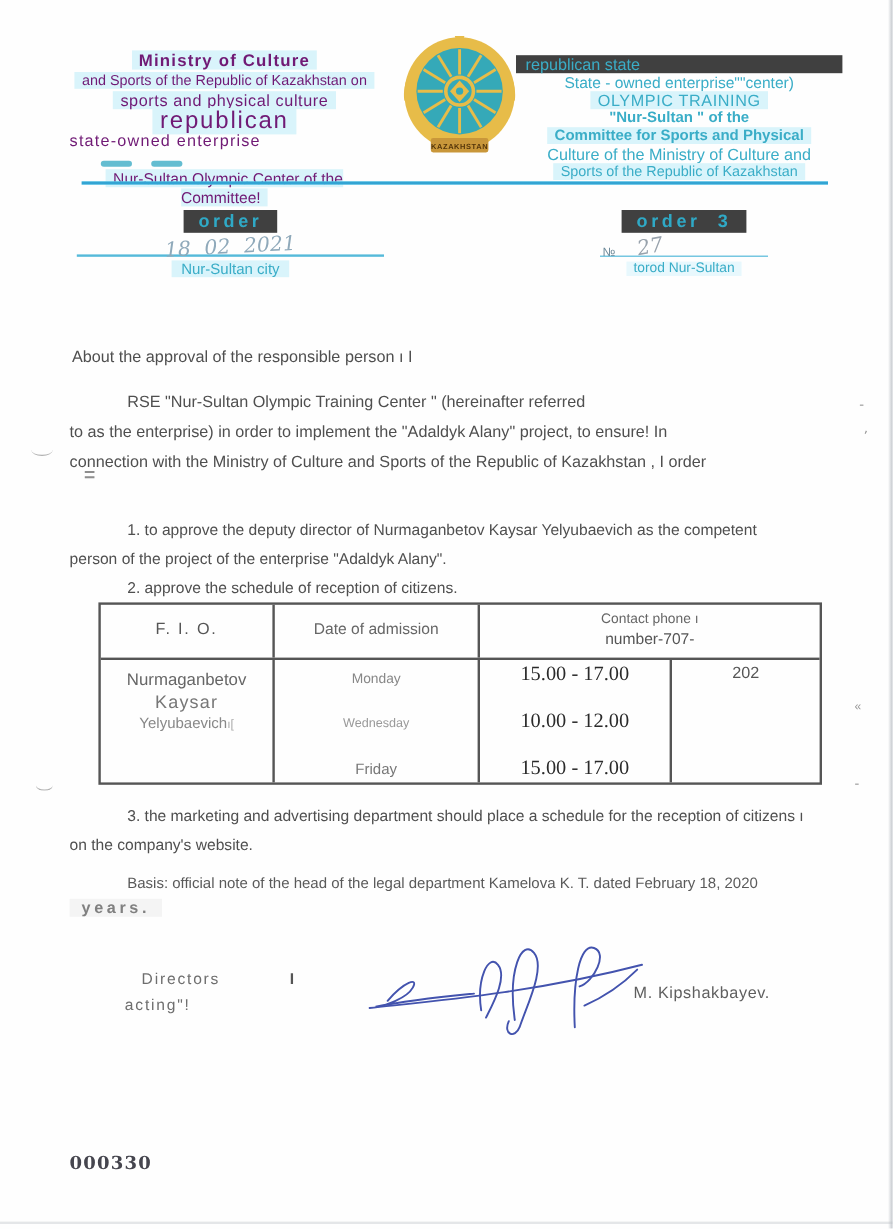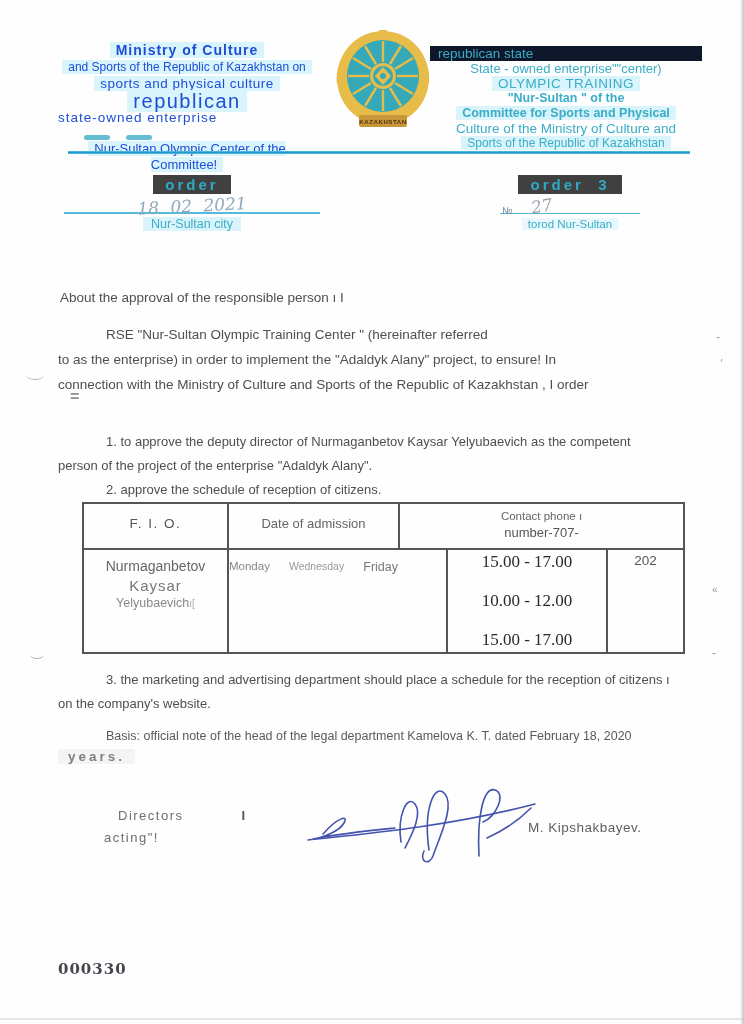--- a/index.html
+++ b/index.html
@@ -1,24 +1,24 @@
 <!DOCTYPE html>
 <html><head>
 <meta charset="utf-8">
 <style>
   html,body { margin:0; padding:0; }
   .page {
     position:relative; width:744px; height:1024px; background:#fefefe;
     font-family:"Liberation Sans", sans-serif; overflow:hidden;
   }
   .hl { background:#d9f4fb; padding:0 6px; }
-  .hl-block { background:#0f172a; display:block; }
-
-  
-  .hdr-left { position:absolute; left:58px; top:42px; width:258px; text-align:center; color:#1d4ed8; }
+  .hl-block { background:#404040; display:block; }
+
+  
+  .hdr-left { position:absolute; left:58px; top:42px; width:258px; text-align:center; color:#701a75; }
   .hdr-left > div { line-height:16px; margin-bottom:1px; }
   .hl1 { font-size:14px; font-weight:bold; letter-spacing:1px; }
   .hl2 { font-size:12px; }
   .hl3 { font-size:13.5px; letter-spacing:.5px; }
   .hl4 { font-size:20px; letter-spacing:1.5px; }
   .hl5 { font-size:13.5px; letter-spacing:1px; text-align:left; }
   .dashes { text-align:left; padding-left:26px; height:9px; }
   .dash { display:inline-block; width:26px; height:5px; background:#49b2c9; border-radius:3px; margin-right:16px; opacity:.85; }
   .hl7 { font-size:13px; margin-top:5px; }
 
@@ -72,26 +72,26 @@
   .date-h { font-size:13px; color:#666; padding-top:12px; }
   .time-h { font-size:14.5px; color:#4a4a4a; letter-spacing:1px; padding-top:10px; position:relative; }
   .time-mark { position:absolute; right:12px; top:10px; font-weight:bold; color:#333; }
   .contact-h1 { font-size:11.5px; color:#666; padding-top:6px; }
   .contact-h2 { font-size:13px; color:#555; margin-top:3px; }
   .fio-b { padding-top:8px; color:#666; }
   .fio-l1 { font-size:14px; }
   .fio-l2 { font-size:15px; letter-spacing:1px; color:#777; margin-top:3px; }
   .fio-l3 { font-size:12.5px; color:#888; margin-top:2px; }
   .fio-mark { font-size:10px; color:#aaa; }
-  .date-b { display:flex; flex-direction:row; justify-content:space-between; padding:10px 0 4px; }
+  .date-b { display:flex; flex-direction:column; justify-content:space-between; padding:10px 0 4px; }
   .day1 { font-size:11.5px; color:#888; }
   .day2 { font-size:10.5px; color:#999; }
   .day3 { font-size:12.5px; color:#777; }
   .time-b { display:flex; flex-direction:column; justify-content:space-between; padding:2px 0 2px;
-            font-family:"Liberation Serif", serif; font-size:17px; color:#2a2a2a;margin-left:48px; }
+            font-family:"Liberation Serif", serif; font-size:17px; color:#2a2a2a; }
   .contact-b { font-size:13.5px; color:#555; padding-top:3px; }
 
   
   .basis { position:absolute; left:106px; top:729px; font-size:12.5px; color:#5a5a5a; }
   .years { position:absolute; left:58px; top:749px; font-size:13.5px; color:#808080;
            letter-spacing:3px; font-weight:bold; background:#f4f4f4; padding:0 10px; }
   .role { position:absolute; color:#6e6e6e; font-size:13px; letter-spacing:1.5px; }
   .role-mark { margin-left:58px; color:#555; font-weight:bold; }
   .signer { position:absolute; left:528px; top:820px; font-size:13.5px; color:#5f5f5f; letter-spacing:.5px; }
   .sig { position:absolute; left:283px; top:778px; }

